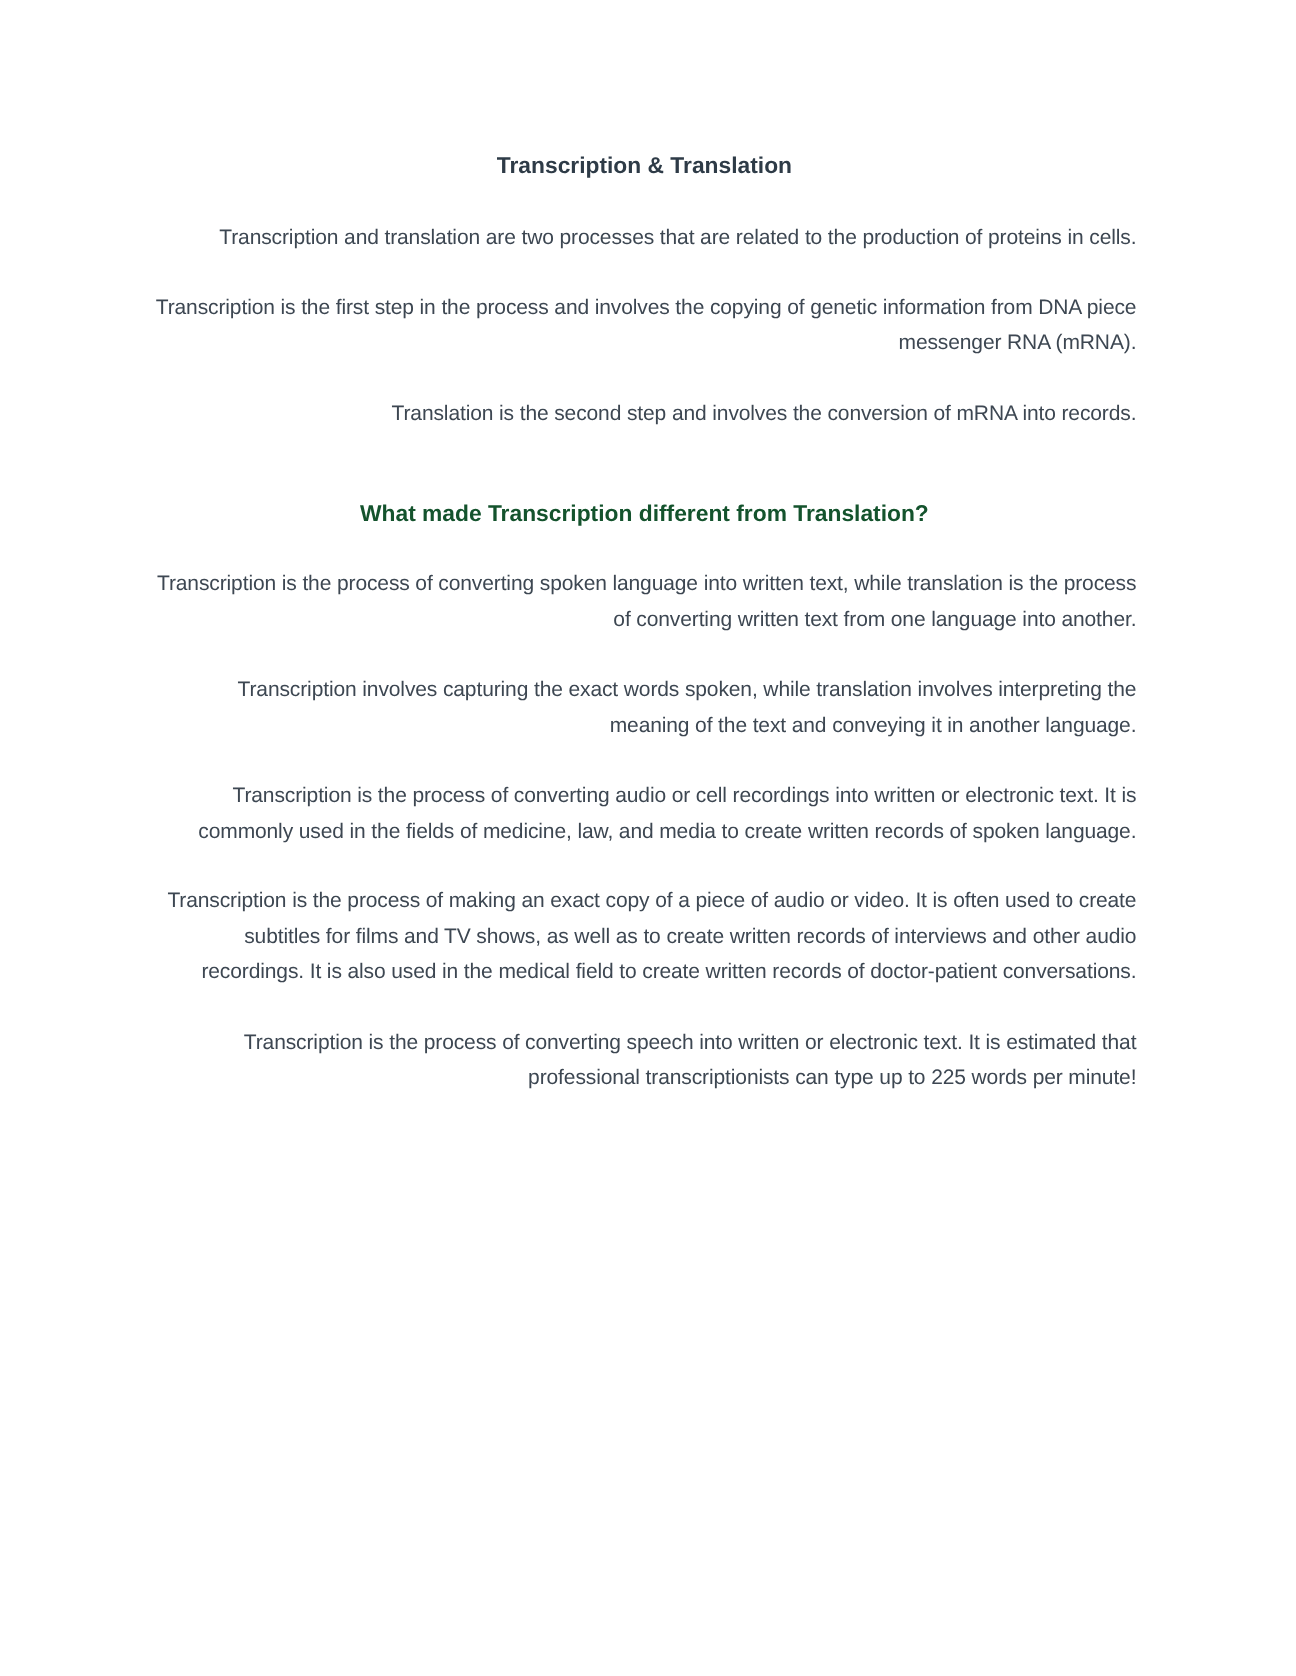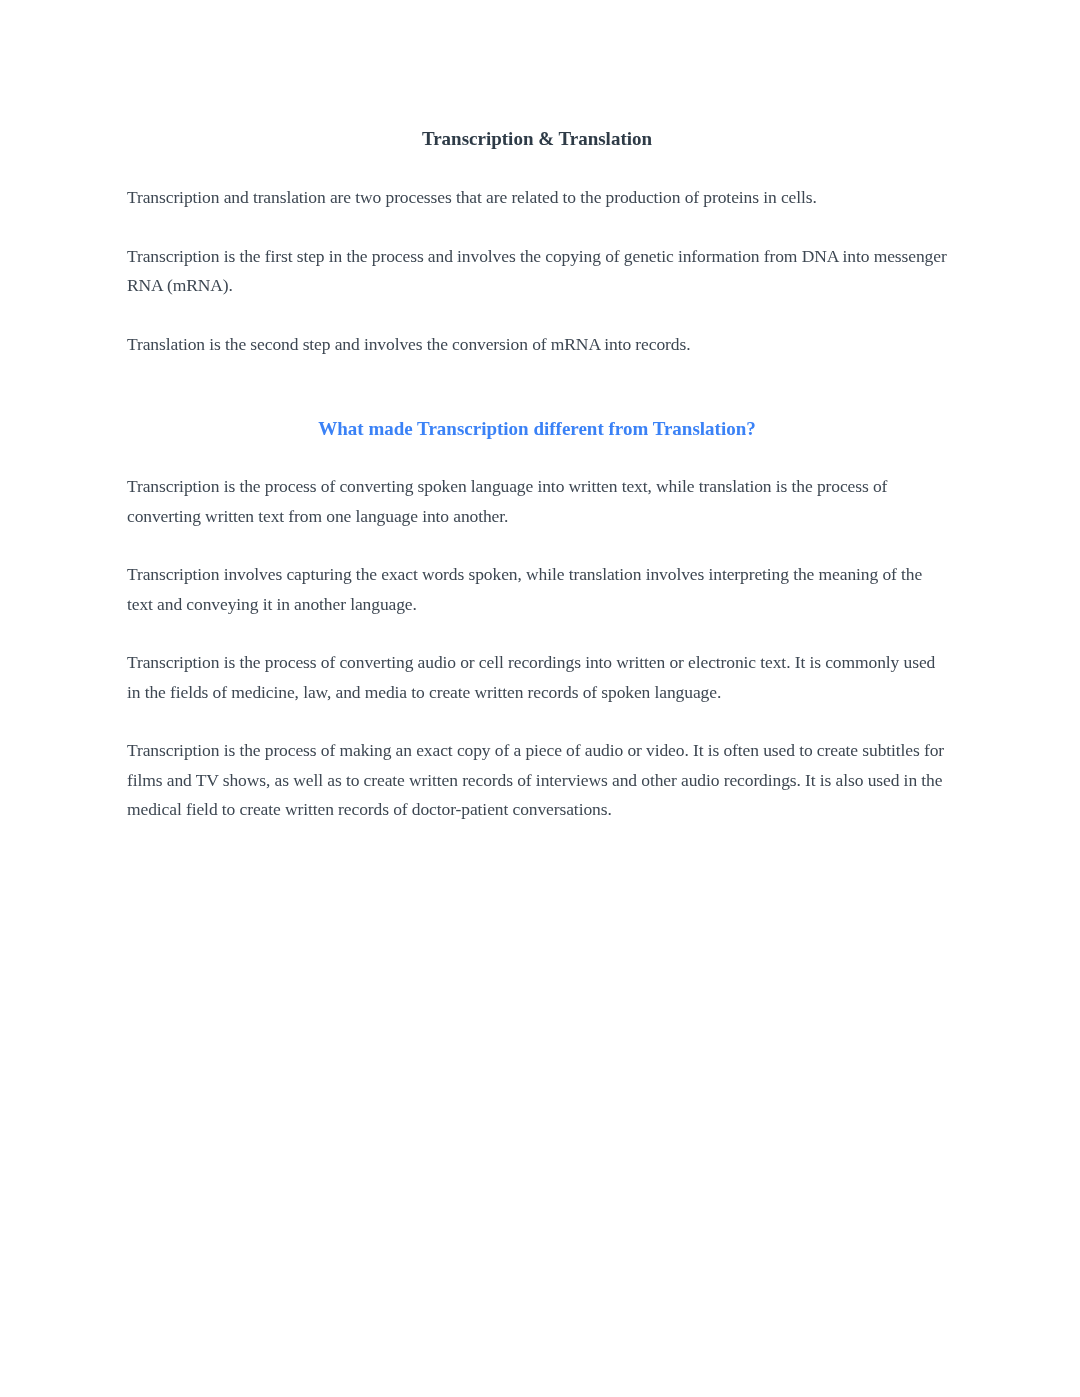--- a/index.html
+++ b/index.html
@@ -6,69 +6,71 @@
   html, body {
     background: #ffffff;
     width: 1080px;
     height: 1397px;
     overflow: hidden;
   }
   .doc {
     width: 1080px;
     height: 1179px;
     padding: 126px 133px 0 127px;
-    font-family: Liberation Serif, serif;
+    font-family: Liberation Sans, sans-serif;
     color: #3d4752;
     background: #ffffff;
   }
   .doc-title {
     font-size: 19px;
     line-height: 26px;
     font-weight: bold;
     color: #2e3b47;
     text-align: center;
     margin: 0 0 31px 0;
   }
   .section-heading {
     font-size: 19px;
     line-height: 26px;
     font-weight: bold;
-    color: #3b82f6;
+    color: #14532d;
     text-align: center;
     margin: 57px 0 30px 0;
   }
   .para {
     font-size: 17.5px;
     line-height: 29.5px;
     font-weight: normal;
     color: #3d4752;
     margin: 0 0 29px 0;
     max-width: 820px;
     letter-spacing: -0.1px;
+    text-align: right;
   }
 </style>
 </head>
 <body>
 
 <div class="doc">
 
   <h1 class="doc-title">Transcription &amp; Translation</h1>
 
   <p class="para">Transcription and translation are two processes that are related to the production of proteins in cells.</p>
 
-  <p class="para">Transcription is the first step in the process and involves the copying of genetic information from DNA into messenger RNA (mRNA).</p>
+  <p class="para">Transcription is the first step in the process and involves the copying of genetic information from DNA piece messenger RNA (mRNA).</p>
 
   <p class="para">Translation is the second step and involves the conversion of mRNA into records.</p>
 
 
   <h2 class="section-heading">What made Transcription different from Translation?</h2>
 
   <p class="para">Transcription is the process of converting spoken language into written text, while translation is the process of converting written text from one language into another.</p>
 
   <p class="para">Transcription involves capturing the exact words spoken, while translation involves interpreting the meaning of the text and conveying it in another language.</p>
 
 
   <p class="para">Transcription is the process of converting audio or cell recordings into written or electronic text. It is commonly used in the fields of medicine, law, and media to create written records of spoken language.</p>
 
   <p class="para">Transcription is the process of making an exact copy of a piece of audio or video. It is often used to create subtitles for films and TV shows, as well as to create written records of interviews and other audio recordings. It is also used in the medical field to create written records of doctor-patient conversations.</p>
 
+  <p class="para">Transcription is the process of converting speech into written or electronic text. It is estimated that professional transcriptionists can type up to 225 words per minute!</p>
 
 </div>
 
 </body></html>

